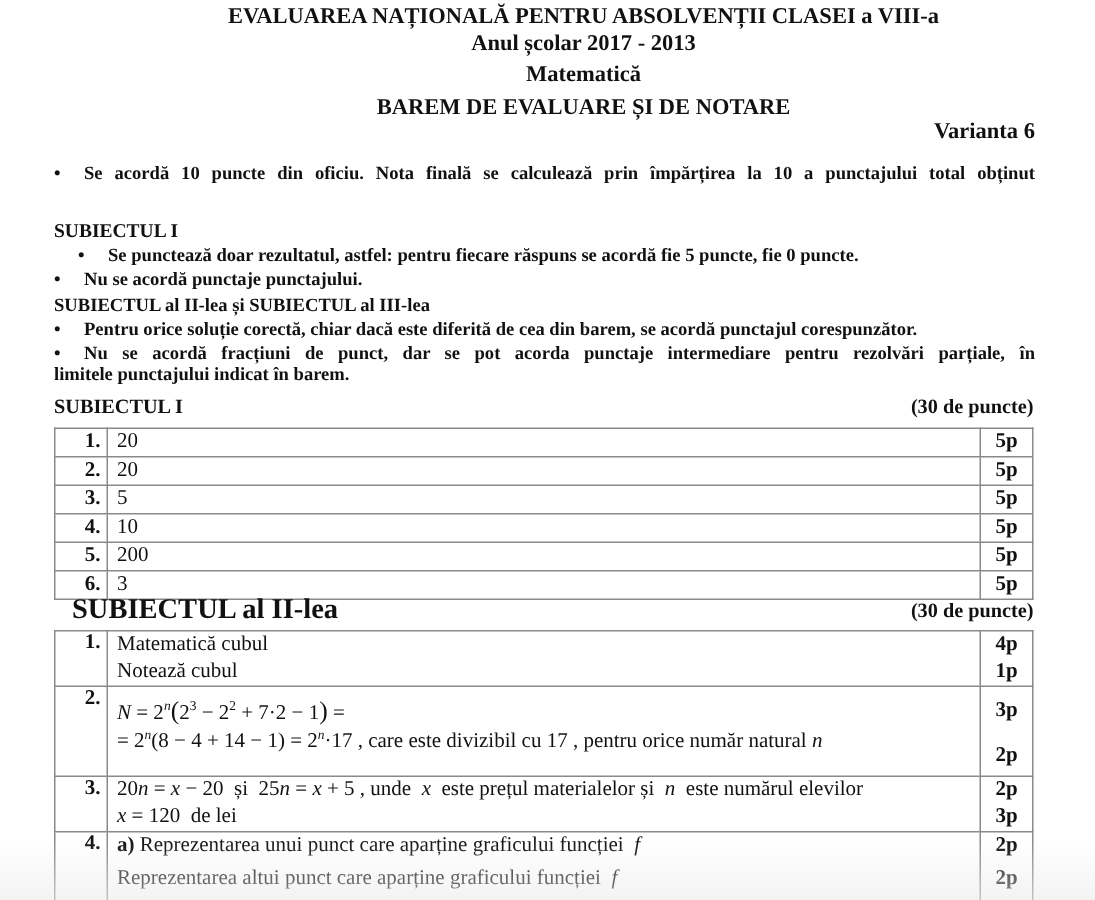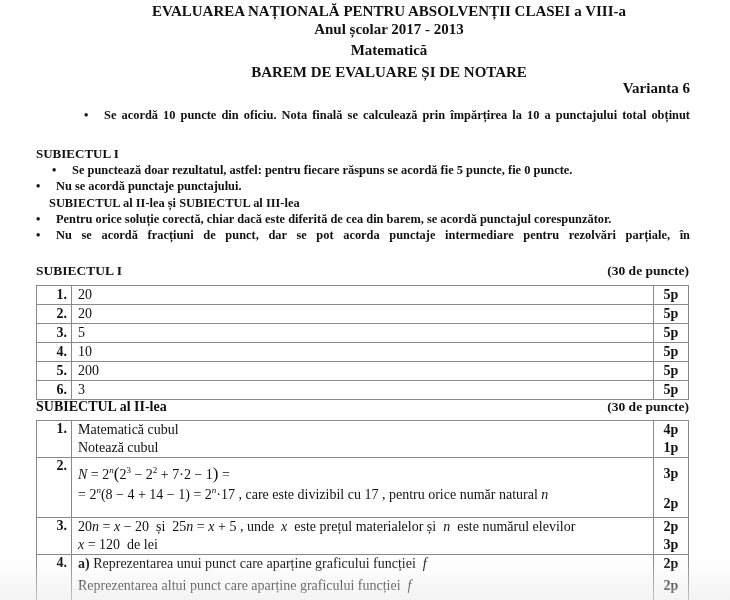--- a/index.html
+++ b/index.html
@@ -28,31 +28,32 @@
 </head>
 <body>
 
 <div class="abs center h1" style="top:3px;">EVALUAREA NAȚIONALĂ PENTRU ABSOLVENȚII CLASEI a VIII-a</div>
 <div class="abs center h1" style="top:21px;">Anul școlar 2017 - 2013</div>
 <div class="abs center h1" style="top:42px;">Matematică</div>
 <div class="abs center h1" style="top:64px;">BAREM DE EVALUARE ȘI DE NOTARE</div>
 <div class="abs h1" style="top:80px; right:40px;text-align:center;">Varianta 6</div>
 
 <div class="abs bul just" style="top:108px; left:36px; width:654px;">
-  <div style="text-align-last:justify;margin-left:48px;"><span class="dot">•</span><span>Se acordă 10 puncte din oficiu. Nota finală se calculează prin împărțirea la 10 a punctajului total obținut</span></div>
+  <div style="text-align-last:justify;"><span class="dot">•</span><span>Se acordă 10 puncte din oficiu. Nota finală se calculează prin împărțirea la 10 a punctajului total obținut</span></div>
 </div>
 
 <div class="abs bul" style="top:147px; left:36px; font-size:13px;">SUBIECTUL I</div>
 <div class="abs bul" style="top:163px; left:52px;"><span class="dot">•</span><span>Se punctează doar rezultatul, astfel: pentru fiecare răspuns se acordă fie 5 puncte, fie 0 puncte.</span></div>
 <div class="abs bul" style="top:179px; left:36px;"><span class="dot">•</span><span>Nu se acordă punctaje punctajului.</span></div>
 
-<div class="abs bul" style="top:196px; left:36px;margin-left:13px;">SUBIECTUL al II-lea și SUBIECTUL al III-lea</div>
+<div class="abs bul" style="top:196px; left:36px;">SUBIECTUL al II-lea și SUBIECTUL al III-lea</div>
 <div class="abs bul" style="top:212px; left:36px;"><span class="dot">•</span><span>Pentru orice soluție corectă, chiar dacă este diferită de cea din barem, se acordă punctajul corespunzător.</span></div>
 <div class="abs bul just" style="top:228px; left:36px; width:654px;">
   <div style="text-align-last:justify;"><span class="dot">•</span><span>Nu se acordă fracțiuni de punct, dar se pot acorda punctaje intermediare pentru rezolvări parțiale, în</span></div>
+  <div>limitele punctajului indicat în barem.</div>
 </div>
 
 <div class="abs bul" style="top:264px; left:36px; font-size:13.5px;">SUBIECTUL I</div>
 <div class="abs bul" style="top:264px; right:41px; font-size:13.5px;">(30 de puncte)</div>
 
 <table class="t" style="top:285px; left:36px; width:653px;">
   <tbody>
       <tr>
         <td class="num line">1.</td>
         <td class="ans line">20</td>
@@ -79,21 +80,21 @@
         <td class="pts line">5p</td>
       </tr>
   <tr>
         <td class="num line">6.</td>
         <td class="ans line">3</td>
         <td class="pts line">5p</td>
       </tr>
 </tbody>
   </table>
 
-<div class="abs bul" style="top:400px; left:36px; font-size:14px;">SUBIECTUL al II-lea</div>
+<div class="abs bul" style="top:400px; left:48px; font-size:19px;">SUBIECTUL al II-lea</div>
 <div class="abs bul" style="top:400px; right:41px; font-size:13.5px;">(30 de puncte)</div>
 
 <table class="t" style="top:420px; left:36px; width:653px;">
   <tbody>
       <tr>
     <td class="num" style="height:35px;">1.</td>
     <td class="ans">
       <div class="line">Matematică cubul</div>
       <div class="line">Notează cubul</div>
     </td>

